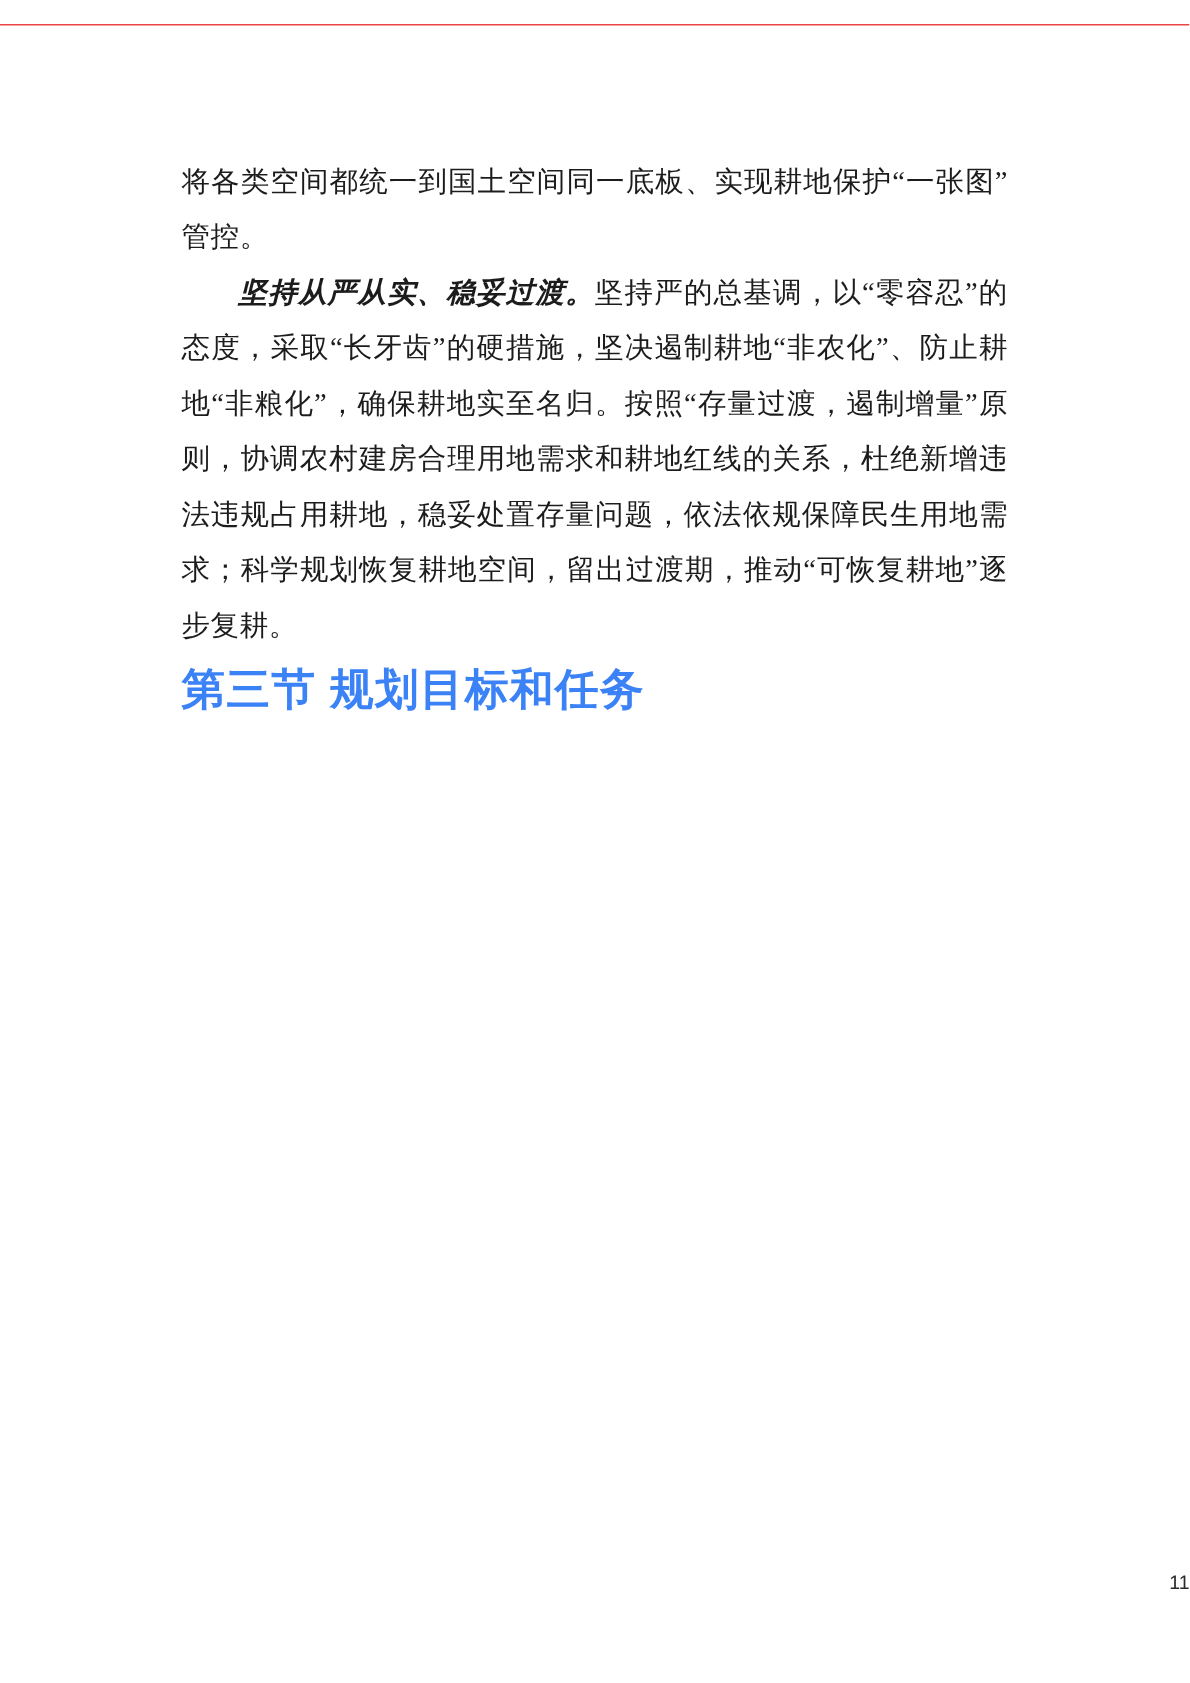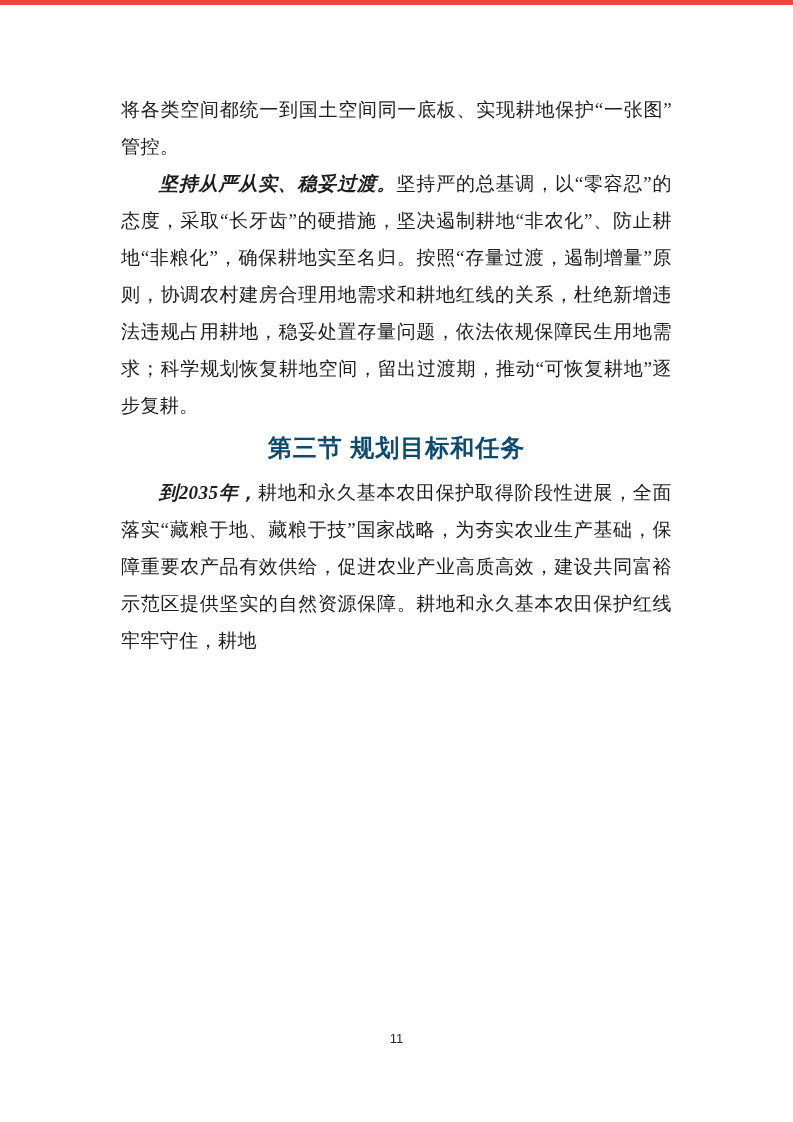--- a/index.html
+++ b/index.html
@@ -4,24 +4,24 @@
 <style>
   html, body {
     margin: 0;
     padding: 0;
     background: #ffffff;
   }
   .page {
     position: relative;
     width: 793px;
     height: 1100px;
-    margin: 0 auto;
+    margin: 16px auto;
     background: #ffffff;
     box-sizing: border-box;
-    border-top: 5px solid #ef4444;
+    border-top: 1px solid #ef4444;
     overflow: hidden;
     color: #1c1c1c;
     font-family: "Liberation Serif", "DejaVu Serif", serif;
   }
   .content {
     padding: 86px 121px 0 121px;
   }
   p.para {
     margin: 0;
     font-size: 19px;
@@ -34,42 +34,40 @@
   p.para.indent {
     text-indent: 2em;
   }
   p.para b.lead {
     font-weight: bold;
     font-style: italic;
   }
   h2.heading {
     margin: 3px 0 5px 0;
     font-family: "Liberation Sans", "DejaVu Sans", sans-serif;
-    font-size: 24px;
+    font-size: 29px;
     font-weight: bold;
     line-height: 42px;
-    text-align: center;
     letter-spacing: 1px;
-    color: #0c4a6e;
+    color: #3b82f6;
   }
   .page-number {
     position: absolute;
     left: 0;
     right: 0;
     bottom: 54px;
-    text-align: center;
+    text-align: right;
     font-family: "Liberation Sans", "DejaVu Sans", sans-serif;
     font-size: 13px;
     color: #2b2b2b;
   }
 </style>
 </head>
 <body>
 
 <div class="page">
   <div class="content">
       <p class="para">将各类空间都统一到国土空间同一底板、实现耕地保护“一张图”管控。</p>
       <p class="para indent"><b class="lead">坚持从严从实、稳妥过渡。</b>坚持严的总基调，以“零容忍”的态度，采取“长牙齿”的硬措施，坚决遏制耕地“非农化”、防止耕地“非粮化”，确保耕地实至名归。按照“存量过渡，遏制增量”原则，协调农村建房合理用地需求和耕地红线的关系，杜绝新增违法违规占用耕地，稳妥处置存量问题，依法依规保障民生用地需求；科学规划恢复耕地空间，留出过渡期，推动“可恢复耕地”逐步复耕。</p>
       <h2 class="heading">第三节 规划目标和任务</h2>
-      <p class="para indent"><b class="lead">到2035年，</b>耕地和永久基本农田保护取得阶段性进展，全面落实“藏粮于地、藏粮于技”国家战略，为夯实农业生产基础，保障重要农产品有效供给，促进农业产业高质高效，建设共同富裕示范区提供坚实的自然资源保障。耕地和永久基本农田保护红线牢牢守住，耕地</p>
     </div>
   <div class="page-number">11</div>
 </div>
 
 </body></html>

